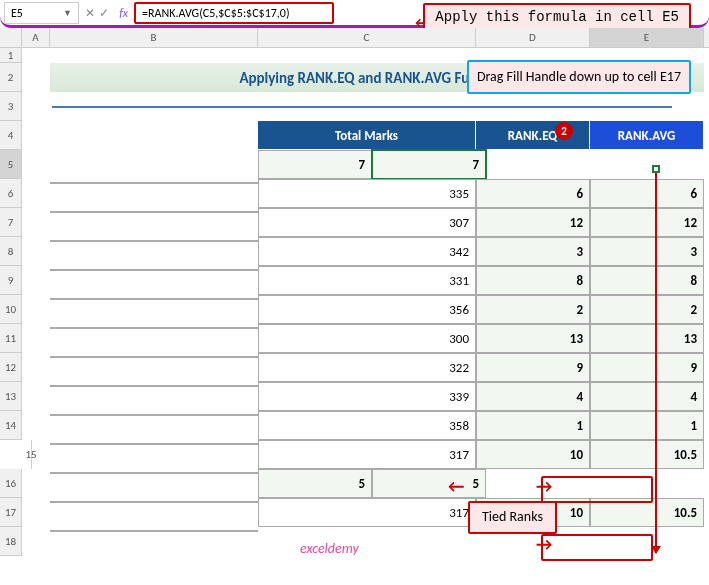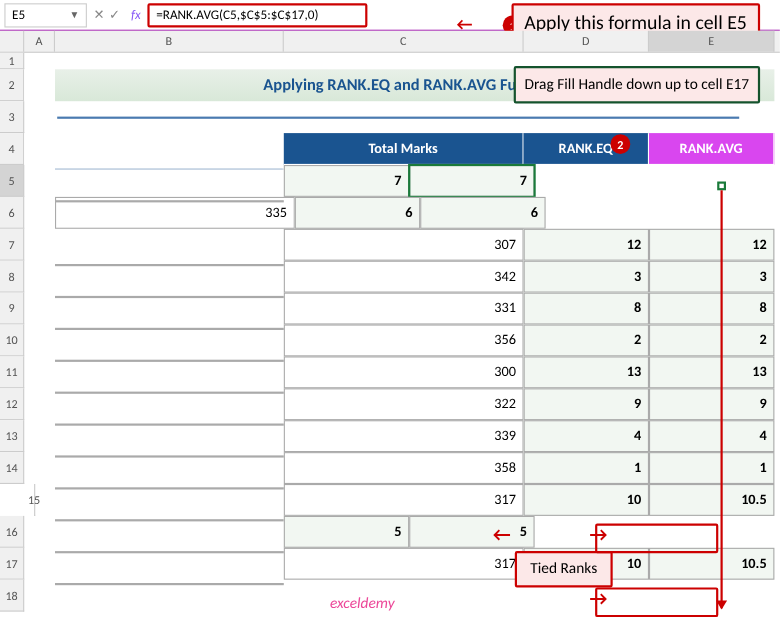--- a/index.html
+++ b/index.html
@@ -1,23 +1,23 @@
 <!DOCTYPE html>
 <html><head>
 <meta charset="utf-8">
 <style>
 * { box-sizing: border-box; margin: 0; padding: 0; }
 body { font-family: Calibri, Arial, sans-serif; font-size: 13px; background: #fff; width: 709px; height: 585px; position: relative; overflow: hidden; }
-.formula-bar { display: flex; align-items: center; height: 28px; border-bottom: 1px solid #a21caf; background: #fff; padding: 2px 4px; gap: 6px; }
+.formula-bar { display: flex; align-items: center; height: 28px; border-bottom: 3px solid #a21caf; background: #fff; padding: 2px 4px; gap: 6px; border-radius: 11px; }
 .name-box { width: 75px; height: 22px; border: 1px solid #ccc; padding: 2px 6px; font-size: 12px; display: flex; align-items: center; justify-content: space-between; }
 .name-box-chev { font-size: 9px; color: #666; }
 .fx-btns { display: flex; gap: 4px; color: #888; font-size: 12px; }
 .fx-label { font-style: italic; font-size: 12px; color: #8b5cf6; margin-left: 4px; }
 .formula-input { border: 2px solid #c00; padding: 2px 6px; font-size: 12px; height: 22px; display: flex; align-items: center; min-width: 200px; border-radius: 2px; }
-.callout1 { position: absolute; top: 3px; right: 18px; border: 2px solid #c00; background: #fce8e8; padding: 4px 10px; font-size: 18px; border-radius: 2px; }
+.callout1 { position: absolute; top: 3px; right: 18px; border: 2px solid #c00; background: #fce8e8; padding: 4px 10px; font-size: 14px; border-radius: 2px; font-family: Liberation Mono, monospace; }
 .arrow-l { position: absolute; top: 13px; left: 415px; color: #c00; font-size: 16px; font-weight: bold; }
 .grid { position: absolute; top: 28px; left: 0; right: 0; bottom: 0; }
 .col-headers { display: flex; height: 20px; background: #f0f0f0; border-bottom: 1px solid #ccc; }
 .row-headers { position: absolute; top: 20px; left: 0; width: 22px; }
 .rowhdr { height: 29px; background: #f0f0f0; border-bottom: 1px solid #ccc; border-right: 1px solid #ccc; display: flex; align-items: center; justify-content: center; font-size: 11px; color: #555; }
 .rowhdr.sel { background: #d4d4d4; }
 .colhdr { border-right: 1px solid #ccc; display: flex; align-items: center; justify-content: center; font-size: 11px; color: #555; }
 .colhdr.sel { background: #d4d4d4; }
 .sheet { position: absolute; top: 20px; left: 22px; right: 0; bottom: 0; }
 .row { display: flex; height: 29px; }
@@ -26,21 +26,21 @@
 .title-text { color: #1a5490; font-weight: bold; font-size: 15px; text-align: center; width: 100%; }
 .title-underline { position: absolute; top: 58px; left: 30px; width: 620px; height: 2px; background: #4a7ab0; }
 .hdr-row .cell { background: #1a5490; color: #fff; font-weight: bold; justify-content: center; border-right: 1px solid #fff; border-bottom: 1px solid #fff; }
 .data-row .cell { border: 1px solid #aaa; }
 .name-c { width: 208px; margin-top: 32px; }
 .marks-c { width: 218px; justify-content: flex-end; }
 .eq-c { width: 114px; justify-content: flex-end; font-weight: bold; background: #f2f7f2; }
 .avg-c { width: 114px; justify-content: flex-end; font-weight: bold; background: #f2f7f2; }
 .sel-cell { outline: 2px solid #1a7a3a; outline-offset: -1px; }
 .fill-handle { position: absolute; width: 8px; height: 8px; background: #fff; border: 2px solid #1a7a3a; right: 49px; top: 165px; }
-.callout2 { position: absolute; top: 60px; right: 18px; border: 2px solid #14532d; background: #fce8e8; padding: 6px 8px; font-size: 14px; border-radius: 2px; text-align: center; line-height: 1.3; }
+.callout2 { position: absolute; top: 60px; right: 18px; border: 2px solid #0ea5e9; background: #fce8e8; padding: 6px 8px; font-size: 14px; border-radius: 2px; text-align: center; line-height: 1.3; }
 .badge { width: 18px; height: 18px; border-radius: 50%; background: #c00; color: #fff; font-size: 11px; font-weight: bold; display: inline-flex; align-items: center; justify-content: center; position: absolute; }
 .badge1 { top: 14px; left: 457px; }
 .badge2 { top: 122px; right: 136px; }
 .tied-arrow-v { position: absolute; right: 52px; top: 173px; width: 2px; height: 380px; background: #c00; }
 .tied-arrow-v::after { content: ''; position: absolute; bottom: -6px; left: -4px; border: 5px solid transparent; border-top: 8px solid #c00; }
 .tied-box { position: absolute; bottom: 51px; left: 468px; border: 2px solid #c00; background: #fce8e8; padding: 6px 12px; font-size: 14px; border-radius: 2px; text-align: center; line-height: 1.2; }
 .tied-hl1 { position: absolute; bottom: 82px; right: 56px; width: 112px; height: 27px; border: 2px solid #c00; border-radius: 2px; }
 .tied-hl2 { position: absolute; bottom: 24px; right: 56px; width: 112px; height: 27px; border: 2px solid #c00; border-radius: 2px; }
 .tied-arr { position: absolute; color: #c00; font-size: 18px; font-weight: bold; }
 .watermark { position: absolute; bottom: 28px; left: 300px; color: #ec4899; font-size: 14px; font-style: italic; pointer-events: none; }
@@ -108,31 +108,32 @@
           <span class="title-text">Applying RANK.EQ and RANK.AVG Functions</span>
         </div>
     </div>
     <div class="title-underline"></div>
     <div class="spacer-row"></div>
     <div class="row hdr-row">
       <div class="cell" style="width:28px;background:#fff;border:none"></div>
       <div class="cell name-c">Name</div>
       <div class="cell marks-c" style="justify-content:center">Total Marks</div>
       <div class="cell eq-c" style="background:#1a5490;justify-content:center">RANK.EQ</div>
-      <div class="cell avg-c" style="background:#d946ef;justify-content:center">RANK.AVG</div>
+      <div class="cell avg-c" style="background:#1d4ed8;justify-content:center">RANK.AVG</div>
     </div>
     <div id="datarows">
         <div class="row data-row">
           <div class="cell" style="width:28px;border:none"></div>
           <div class="cell name-c">Mathew</div>
           <div class="cell eq-c">7</div>
           <div class="cell avg-c sel-cell">7</div>
         </div>
         <div class="row data-row">
           <div class="cell" style="width:28px;border:none"></div>
+          <div class="cell name-c">Nathan</div>
           <div class="cell marks-c">335</div>
           <div class="cell eq-c">6</div>
           <div class="cell avg-c">6</div>
         </div>
         <div class="row data-row">
           <div class="cell" style="width:28px;border:none"></div>
           <div class="cell name-c">Harry</div>
           <div class="cell marks-c">307</div>
           <div class="cell eq-c">12</div>
           <div class="cell avg-c">12</div>

